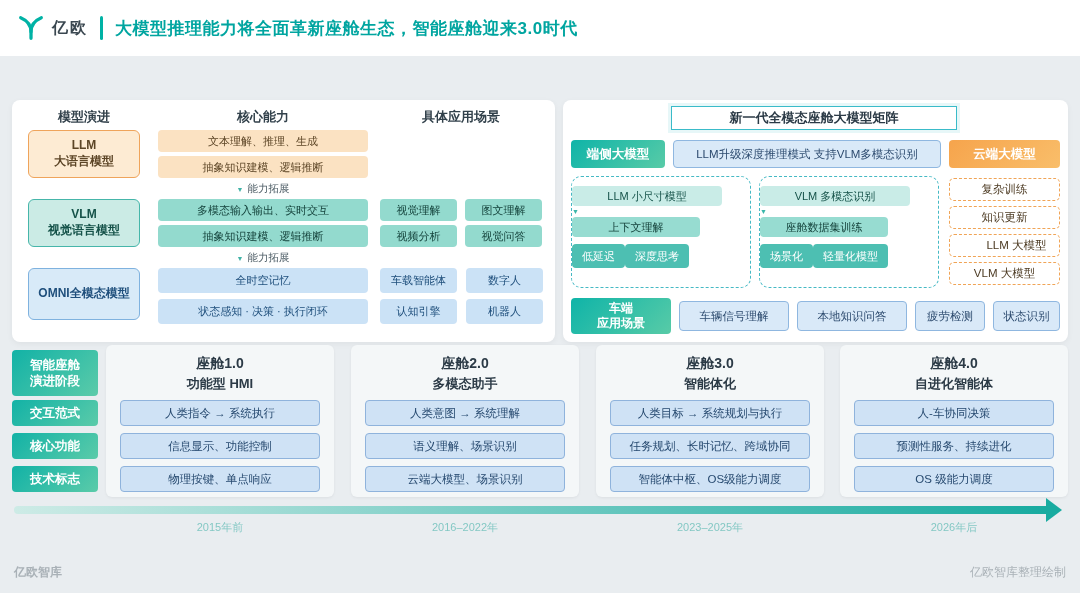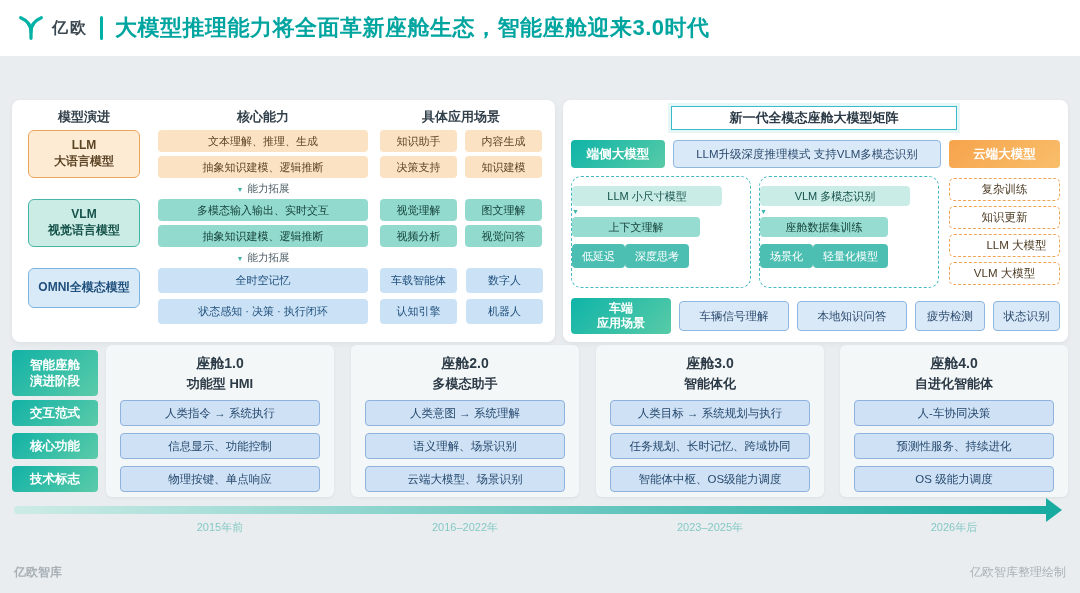--- a/index.html
+++ b/index.html
@@ -11,21 +11,21 @@
     overflow:hidden;
   }
   
   .header {
     position:absolute; top:0; left:0; width:1080px; height:56px;
     background:#ffffff; display:flex; align-items:center; padding:0 16px; gap:12px;
   }
   .logo { display:flex; align-items:center; gap:6px; }
   .brand { font-size:16px; font-weight:bold; color:#3a4750; letter-spacing:2px; }
   .header-divider { width:3px; height:24px; background:#00b2a5; border-radius:2px; }
-  .header-title { font-size:22px; font-weight:bold; color:#00a5a0; letter-spacing:0.5px; }
+  .header-title { font-size:17px; font-weight:bold; color:#00a5a0; letter-spacing:0.5px; }
 
   
   .panel { position:absolute; background:#fff; border-radius:8px; box-shadow:0 2px 6px rgba(0,0,0,0.05); }
   #left-panel  { left:12px;  top:100px; width:543px; height:242px; }
   #right-panel { left:563px; top:100px; width:505px; height:242px; }
 
   
   .lp-head { position:absolute; top:8px; font-size:13px; font-weight:bold; color:#32414b; text-align:center; }
   .lp-head.c1 { left:16px;  width:112px; }
   .lp-head.c2 { left:146px; width:210px; }
@@ -36,21 +36,21 @@
     line-height:1.3; text-align:center; padding:2px; }
   .cap-stack { position:absolute; left:146px; width:210px; display:flex; flex-direction:column; gap:4px; }
   .scen-grid { position:absolute; left:368px; width:162px; display:grid; grid-template-columns:77px 77px; gap:4px 8px; }
   .cap { height:22px; border-radius:4px; display:flex; align-items:center; justify-content:center; font-size:11px; }
   .tall .cap, .cap.tall { height:25px; }
   .cap-stack.r3 { gap:6px; }
   .scen-grid.r3 { gap:6px 9px; }
 
   .r1 { top:30px; }  .model-box.r1 { height:48px; }
   .r2 { top:99px; }  .model-box.r2 { height:48px; }
-  .r3 { top:168px; } .model-box.r3 { height:40px;text-align:center; }
+  .r3 { top:168px; } .model-box.r3 { height:52px;text-align:center; }
 
   .model-o { background:#FDEBD3; border:1px solid #EFA45B; color:#5c4526; }
   .model-t { background:#CBEBE5; border:1px solid #46B6AA; color:#155249; }
   .model-b { background:#D8EAF8; border:1px solid #7FB2DF; color:#1f4f7c; }
   .cap-o { background:#FBE2C2; color:#5c4526; }
   .cap-t { background:#93DACE; color:#113f38; }
   .cap-b { background:#CBE2F6; color:#1f4f7c; }
 
   .expand { position:absolute; left:146px; width:210px; height:16px; display:flex; align-items:center;
     justify-content:center; gap:4px; font-size:10.5px; color:#4a5a63; }
@@ -146,26 +146,20 @@
   <div class="lp-head c3">具体应用场景</div>
 
   <div class="model-box model-o r1">
     <span>LLM</span>
     <span>大语言模型</span>
   </div>
   <div class="cap-stack r1">
     <div class="cap cap-o">文本理解、推理、生成</div>
     <div class="cap cap-o">抽象知识建模、逻辑推断</div>
   </div>
-  <div class="scen-grid r1">
-    <div class="cap cap-o">知识助手</div>
-    <div class="cap cap-o">内容生成</div>
-    <div class="cap cap-o">决策支持</div>
-    <div class="cap cap-o">知识建模</div>
-  </div>
 
   <div class="expand e1">
     <span class="icon">▼</span>
     <span>能力拓展</span>
   </div>
 
   <div class="model-box model-t r2">
     <span>VLM</span>
     <span>视觉语言模型</span>
   </div>

